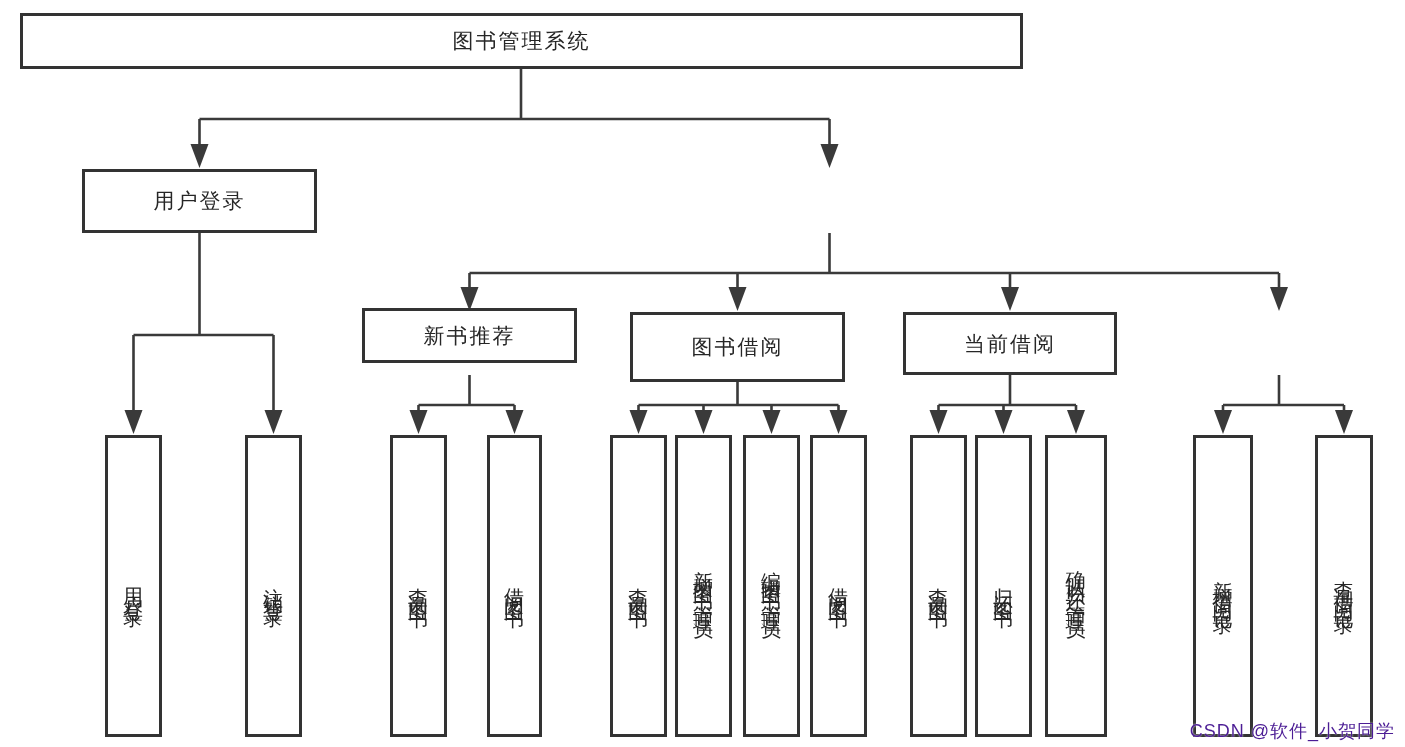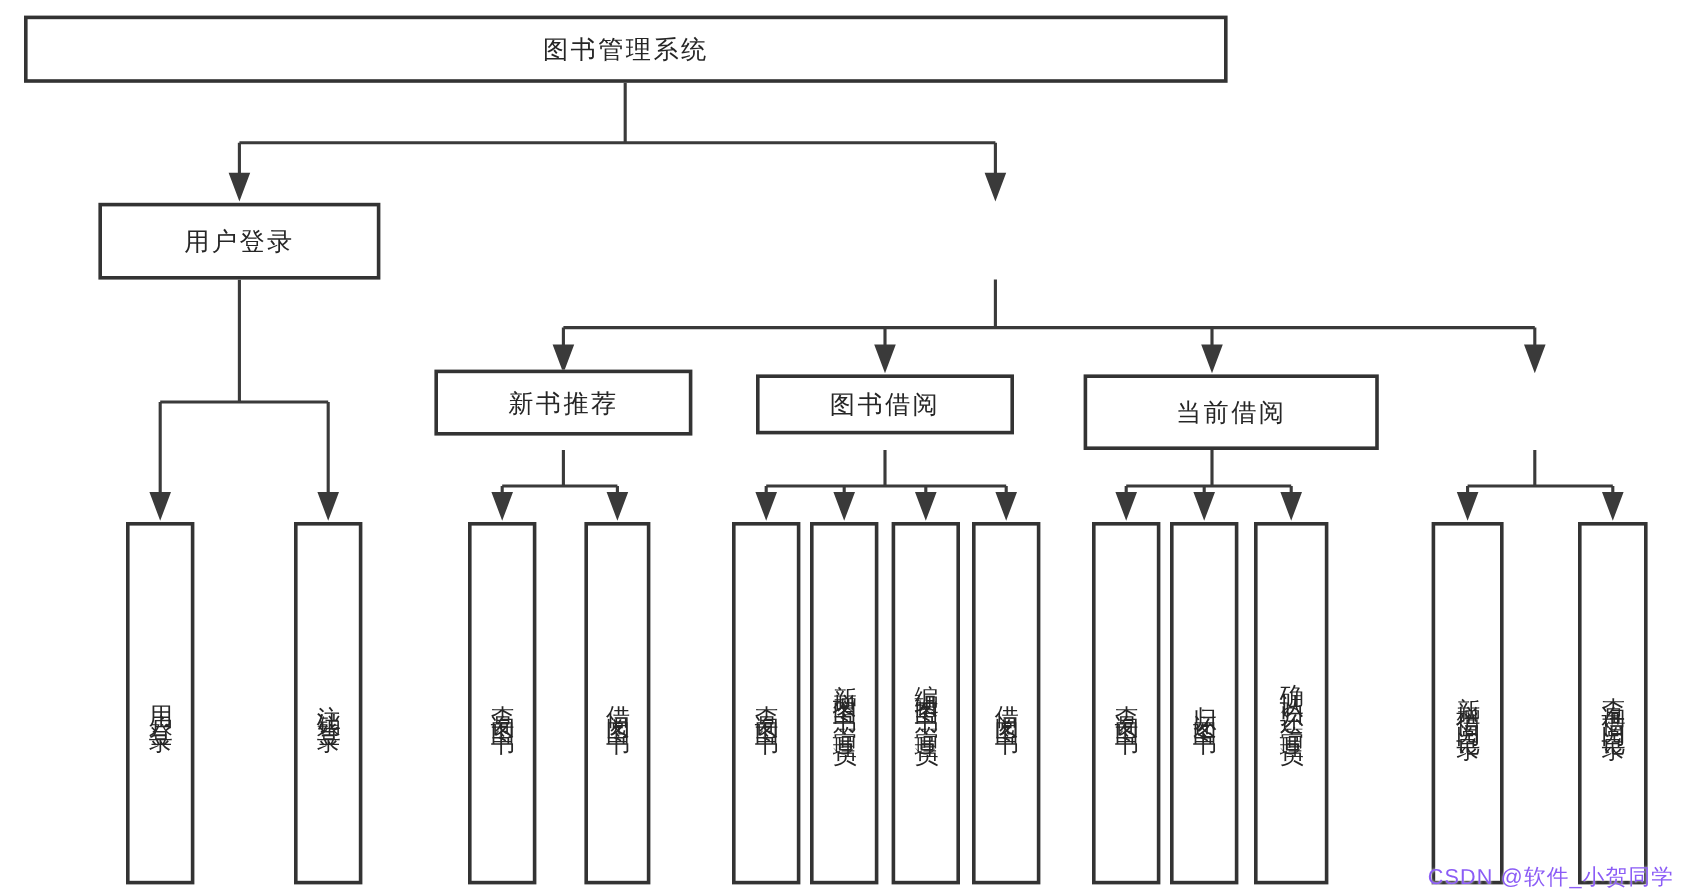--- a/index.html
+++ b/index.html
@@ -47,21 +47,21 @@
     line-height: 1;
     letter-spacing: 7px;
     color: #262626;
   }
   .watermark {
     position: absolute;
     right: 10px;
     bottom: 4px;
     font-size: 18px;
     letter-spacing: 1px;
-    color: #8b5cf6;
+    color: #4c1d95;
     text-shadow: 0 0 2px #ffffff;
     z-index: 5;
   }
 </style>
 </head>
 <body>
 
 <div class="stage">
 
   <svg class="wires" viewBox="0 0 1405 747" xmlns="http://www.w3.org/2000/svg">
@@ -115,24 +115,24 @@
     <span>图书管理系统</span>
   </div>
 
   <div class="box" style="left:82px; top:169px; width:235px; height:64px;">
     <span>用户登录</span>
   </div>
 
   <div class="box" style="left:362px; top:308px; width:215px; height:55px;">
     <span>新书推荐</span>
   </div>
-  <div class="box" style="left:630px; top:312px; width:215px; height:50px;">
+  <div class="box" style="left:630px; top:312px; width:215px; height:70px;">
     <span>图书借阅</span>
   </div>
-  <div class="box" style="left:903px; top:312px; width:246px; height:63px;">
+  <div class="box" style="left:903px; top:312px; width:214px; height:63px;">
     <span>当前借阅</span>
   </div>
 
   <div class="vbox" style="left:105px; top:435px; width:57px; height:302px;">
     <span>用户登录</span>
   </div>
   <div class="vbox" style="left:245px; top:435px; width:57px; height:302px;">
     <span>注销登录</span>
   </div>
 

